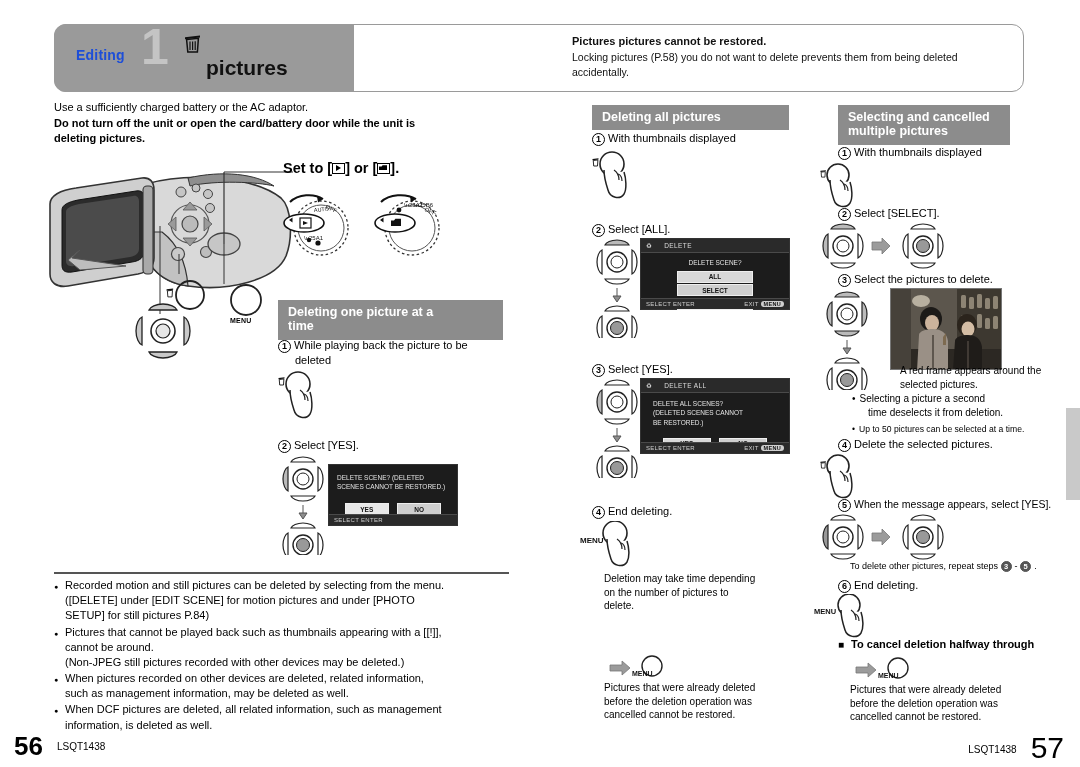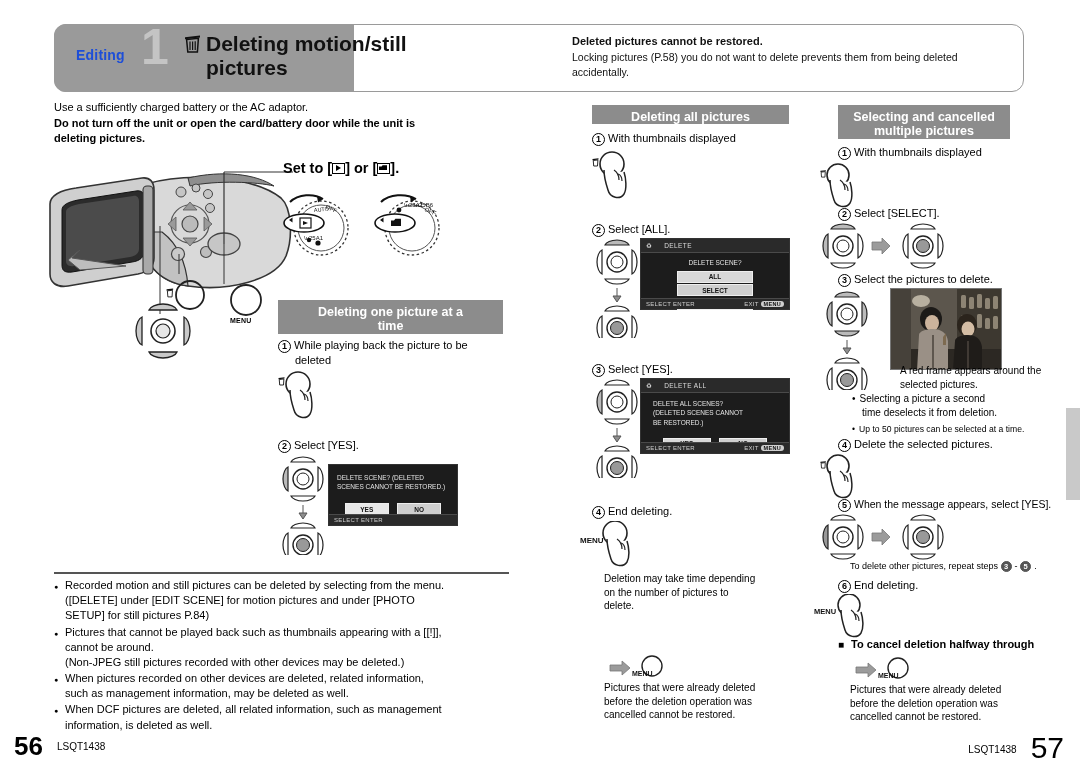--- a/index.html
+++ b/index.html
@@ -94,23 +94,22 @@
   }
 
   .cam-wrap { position: absolute; left: 38px; top: 162px; }
 
   
   .secbar {
     position: absolute;
     background: #8c8c8c;
     color: #fff;
     font-weight: bold;
-    padding: 5px 10px 0 10px;
+    padding: 5px 10px 6px 10px;
     line-height: 1.15;
-    text-align: center;
   }
 
   .step {
     position: absolute;
     font-size: 11px;
     line-height: 1.35;
   }
   .circnum {
     display: inline-block;
     width: 13px; height: 13px;
@@ -252,25 +251,25 @@
   <div class="hdr-num">1</div>
   <div class="hdr-title">
     <span class="trash">
       <svg width="19" height="20" viewBox="0 0 19 20">
         <path d="M2 4.2 L17 2.4 L17 4.6 L2 6.2 Z" fill="#111"></path>
         <path d="M3.6 6.6 L15.4 5.3 L14.4 19 L4.8 19 Z" fill="none" stroke="#111" stroke-width="1.5"></path>
         <line x1="7" y1="8.6" x2="7" y2="17" stroke="#111" stroke-width="1.2"></line>
         <line x1="9.6" y1="8.4" x2="9.6" y2="17" stroke="#111" stroke-width="1.2"></line>
         <line x1="12.2" y1="8.2" x2="12.2" y2="17" stroke="#111" stroke-width="1.2"></line>
       </svg>
-    </span><span>Deleting motion/still</span><br>
+    </span><br>
     <span style="margin-left:23px">pictures</span>
   </div>
   <div class="hdr-right">
-    <b>Deleted pictures cannot be restored.</b><br>
+    <b>Pictures pictures cannot be restored.</b><br>
     <span>Locking pictures (P.58) you do not want to delete prevents them from being deleted accidentally.</span>
   </div>
 
   <div class="intro">
     <span>Use a sufficiently charged battery or the AC adaptor.</span><br>
     <span class="b">Do not turn off the unit or open the card/battery door while the unit is</span><br>
     <span class="b">deleting pictures.</span>
   </div>
 
   <div class="cam-wrap">
@@ -713,21 +712,21 @@
     </svg>
   </div>
 
   <div class="note" style="left:900px;top:364px;width:150px;font-size:10px">
     <span>A red frame appears around the</span><br>
     <span>selected pictures.</span>
   </div>
 
   <div class="minib" style="left:852px;top:392px;width:185px;font-size:10px">
     <span class="dot"></span><span>Selecting a picture a second</span><br>
-    <span style="margin-left:10px">time deselects it from deletion.</span>
+    <span style="margin-left:16px">time deselects it from deletion.</span>
   </div>
   <div class="minib" style="left:852px;top:424px;width:200px;font-size:8.6px">
     <span class="dot"></span><span>Up to 50 pictures can be selected at a time.</span>
   </div>
 
   <div class="step" style="left:838px;top:437px">
     <span class="circnum">4</span><span>Delete the selected pictures.</span>
   </div>
   <div style="position:absolute;left:812px;top:453px">
     <svg width="56" height="48" viewBox="0 0 56 48">

